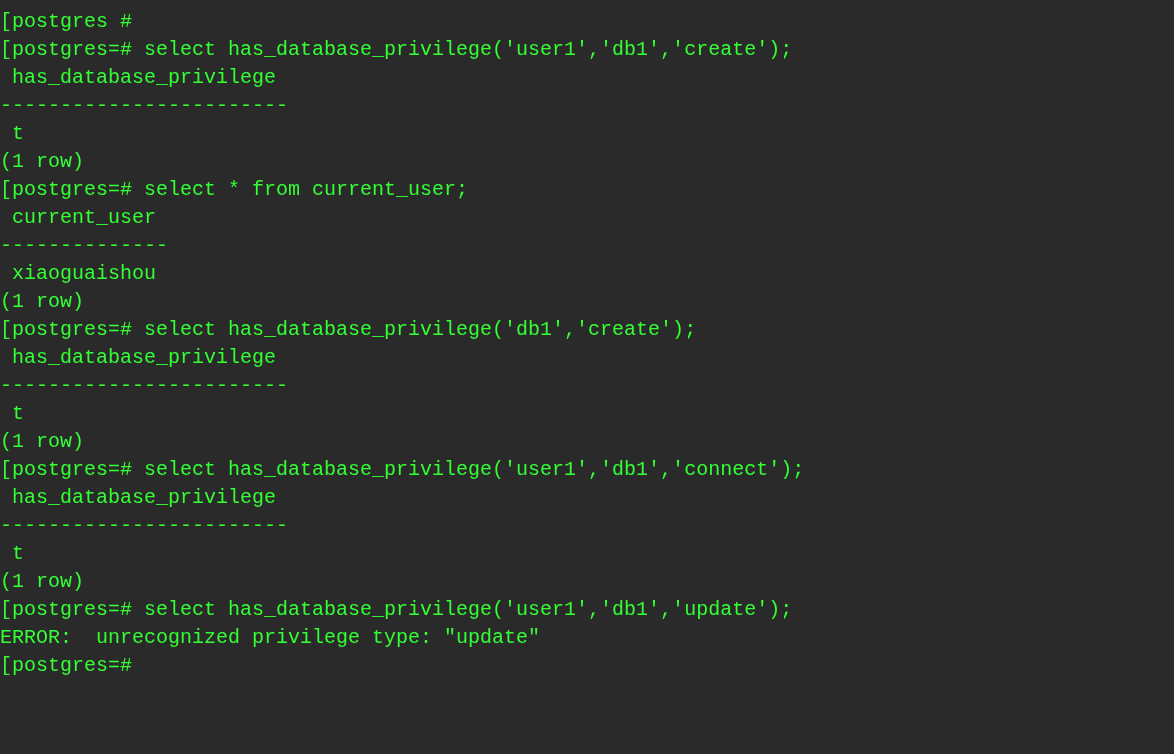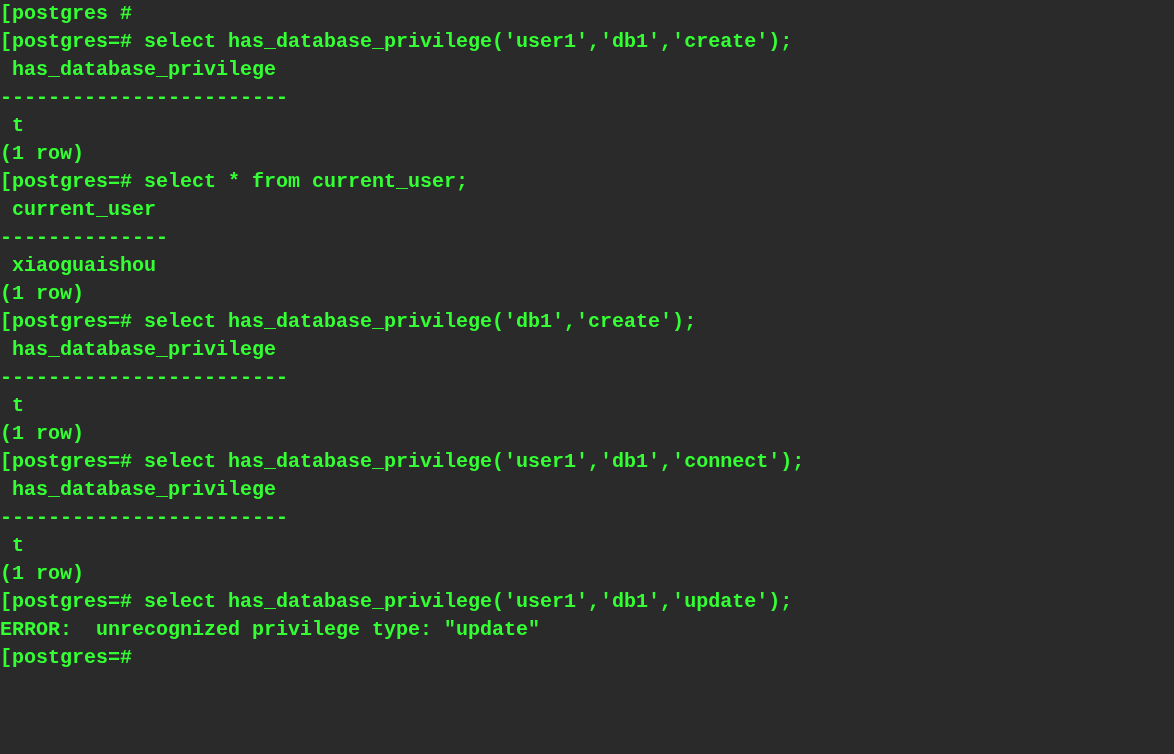--- a/index.html
+++ b/index.html
@@ -8,23 +8,22 @@
     background-color: #2a2a2a;
     color: #33ff33;
     font-family: "Menlo", "Monaco", "Consolas", "Courier New", monospace;
     font-size: 20px;
     line-height: 1.4;
     width: 1174px;
     height: 754px;
     overflow: hidden;
   }
   .terminal {
-    padding: 0 0 0 0px;
+    padding: 8px 0 0 0px;
     white-space: pre;
-    font-weight: bold;
   }
   .bracket {
     color: #33ff33;
   }
   .line{
     display:block;
   }
 </style>
 </head>
 <body>

